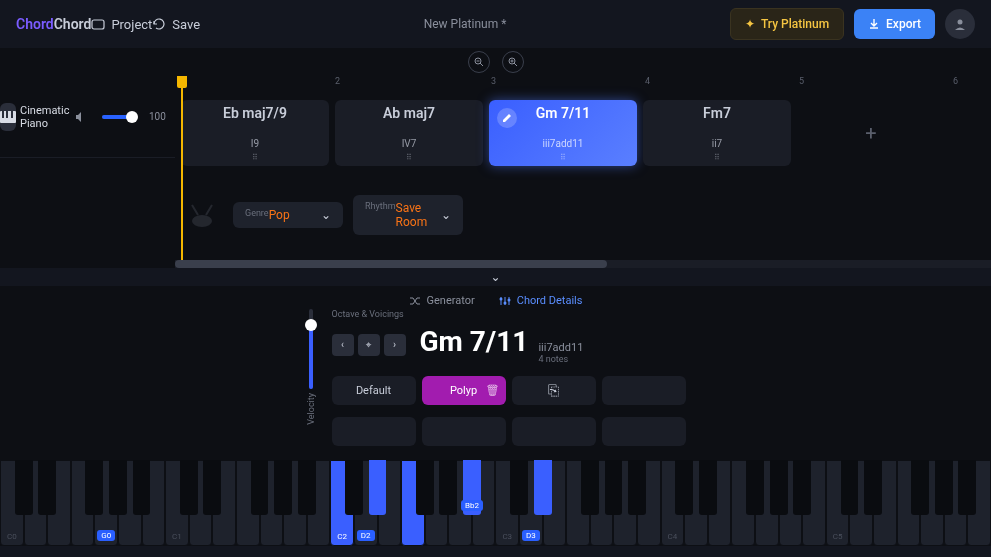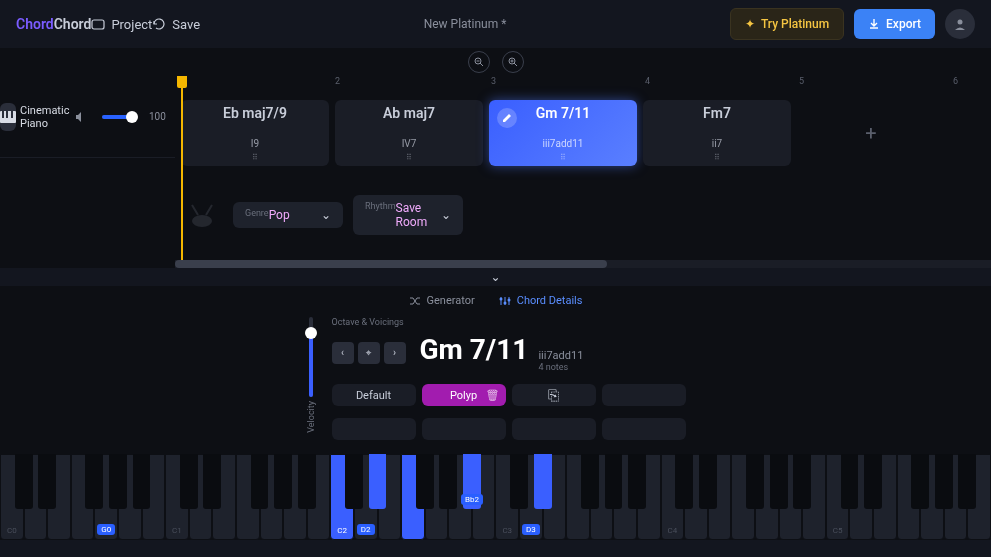--- a/index.html
+++ b/index.html
@@ -41,45 +41,45 @@
 .chord-edit-icon{position:absolute;top:8px;left:8px;width:20px;height:20px;background:rgba(255,255,255,.2);border-radius:50%;display:flex;align-items:center;justify-content:center}
 .chord-name{font-size:14px;font-weight:600}
 .chord-roman{font-size:10px;opacity:.7;margin-top:17px}
 .chord-drag{font-size:8px;opacity:.4;margin-top:4px}
 .chord-add{width:148px;display:flex;align-items:center;justify-content:center;font-size:20px;color:#5a5f6c;cursor:pointer}
 .rhythm-row{height:82px;display:flex;align-items:center;gap:10px;padding:8px 6px}
 .rhythm-icon{width:42px;height:42px;display:flex;align-items:center;justify-content:center;opacity:.3}
 .dropdown{background:#1e222c;border-radius:6px;padding:6px 12px;display:flex;align-items:center;justify-content:space-between;width:110px;cursor:pointer}
 .dd-labels{display:flex;flex-direction:row}
 .dd-label{font-size:9px;color:#6a6f7c}
-.dd-value{font-size:12px;color:#f0abfc}
+.dd-value{font-size:12px;color:#f97316}
 .scrollbar{height:8px;background:#1a1d26;position:relative;margin-top:4px}
 .scrollbar-thumb{height:100%;background:#3a3f4c;width:53%;border-radius:4px}
 .collapse-row{height:18px;display:flex;align-items:center;justify-content:center;background:#13161f;cursor:pointer}
 .detail-section{padding:8px 0;background:#0d0f14}
-.detail-tabs{display:flex;justify-content:center;gap:24px;margin-bottom:10px}
+.detail-tabs{display:flex;justify-content:center;gap:24px;margin-bottom:2px}
 .detail-tab{display:flex;align-items:center;gap:6px;font-size:11px;color:#8a8f9c;cursor:pointer}
 .detail-tab.active{color:#5a8eff}
 .detail-body{display:flex;align-items:flex-start;gap:16px;padding:0 20px;justify-content:center}
 .velocity-slider{display:flex;flex-direction:column;align-items:center;gap:4px}
 .velocity-track{width:4px;height:80px;background:#2a2e3a;border-radius:2px;position:relative}
 .velocity-fill{position:absolute;bottom:0;width:100%;background:#3a5fff;border-radius:2px}
 .velocity-thumb{width:12px;height:12px;background:#fff;border-radius:50%;position:absolute;left:-4px}
 .velocity-label{font-size:9px;color:#6a6f7c;writing-mode:vertical-rl;transform:rotate(180deg)}
 .voicing-controls{display:flex;flex-direction:column;gap:6px}
 .ov-label{font-size:9px;color:#6a6f7c}
 .ov-nav{display:flex;gap:4px}
 .ov-btn{width:22px;height:22px;background:#2a2e3a;border-radius:4px;display:flex;align-items:center;justify-content:center;cursor:pointer;font-size:10px}
 .chord-display{display:flex;align-items:baseline;gap:10px}
 .chord-big{font-size:28px;font-weight:700;color:#fff}
 .chord-meta{display:flex;flex-direction:column}
 .chord-sub{font-size:11px;color:#8a8f9c}
 .chord-notes{font-size:9px;color:#6a6f7c}
 .voicing-row{display:flex;gap:6px;margin-top:6px}
-.voicing-cell{width:84px;height:22px;background:#1a1d26;border-radius:6px;display:flex;align-items:center;justify-content:center;font-size:11px;cursor:pointer}
+.voicing-cell{width:84px;height:29px;background:#1a1d26;border-radius:6px;display:flex;align-items:center;justify-content:center;font-size:11px;cursor:pointer}
 .voicing-cell.active{background:#a21caf;color:#fff;position:relative}
 .voicing-cell .del{position:absolute;right:6px;opacity:.7}
 .voicing-cell.add{font-size:14px}
 .piano{height:92px;display:flex;position:relative;background:#0d0f14;padding-top:6px}
 .white-key{flex:1;background:#1e222c;border:1px solid #0d0f14;border-radius:0 0 4px 4px;position:relative;display:flex;align-items:flex-end;justify-content:center;padding-bottom:4px;font-size:8px;color:#4a4f5c}
 .white-key.hl{background:#3a5fff;color:#fff}
 .black-keys{position:absolute;top:6px;left:0;right:0;height:55px;pointer-events:none}
 .black-key{position:absolute;width:1.8%;height:100%;background:#0a0c10;border-radius:0 0 3px 3px;display:flex;align-items:flex-end;justify-content:center;font-size:7px;color:#3a3f4c;pointer-events:auto}
 .black-key.hl{background:#3a5fff;color:#fff}
 .note-badge{position:absolute;bottom:4px;font-size:8px;background:#2a5fff;padding:1px 4px;border-radius:3px;color:#fff}

